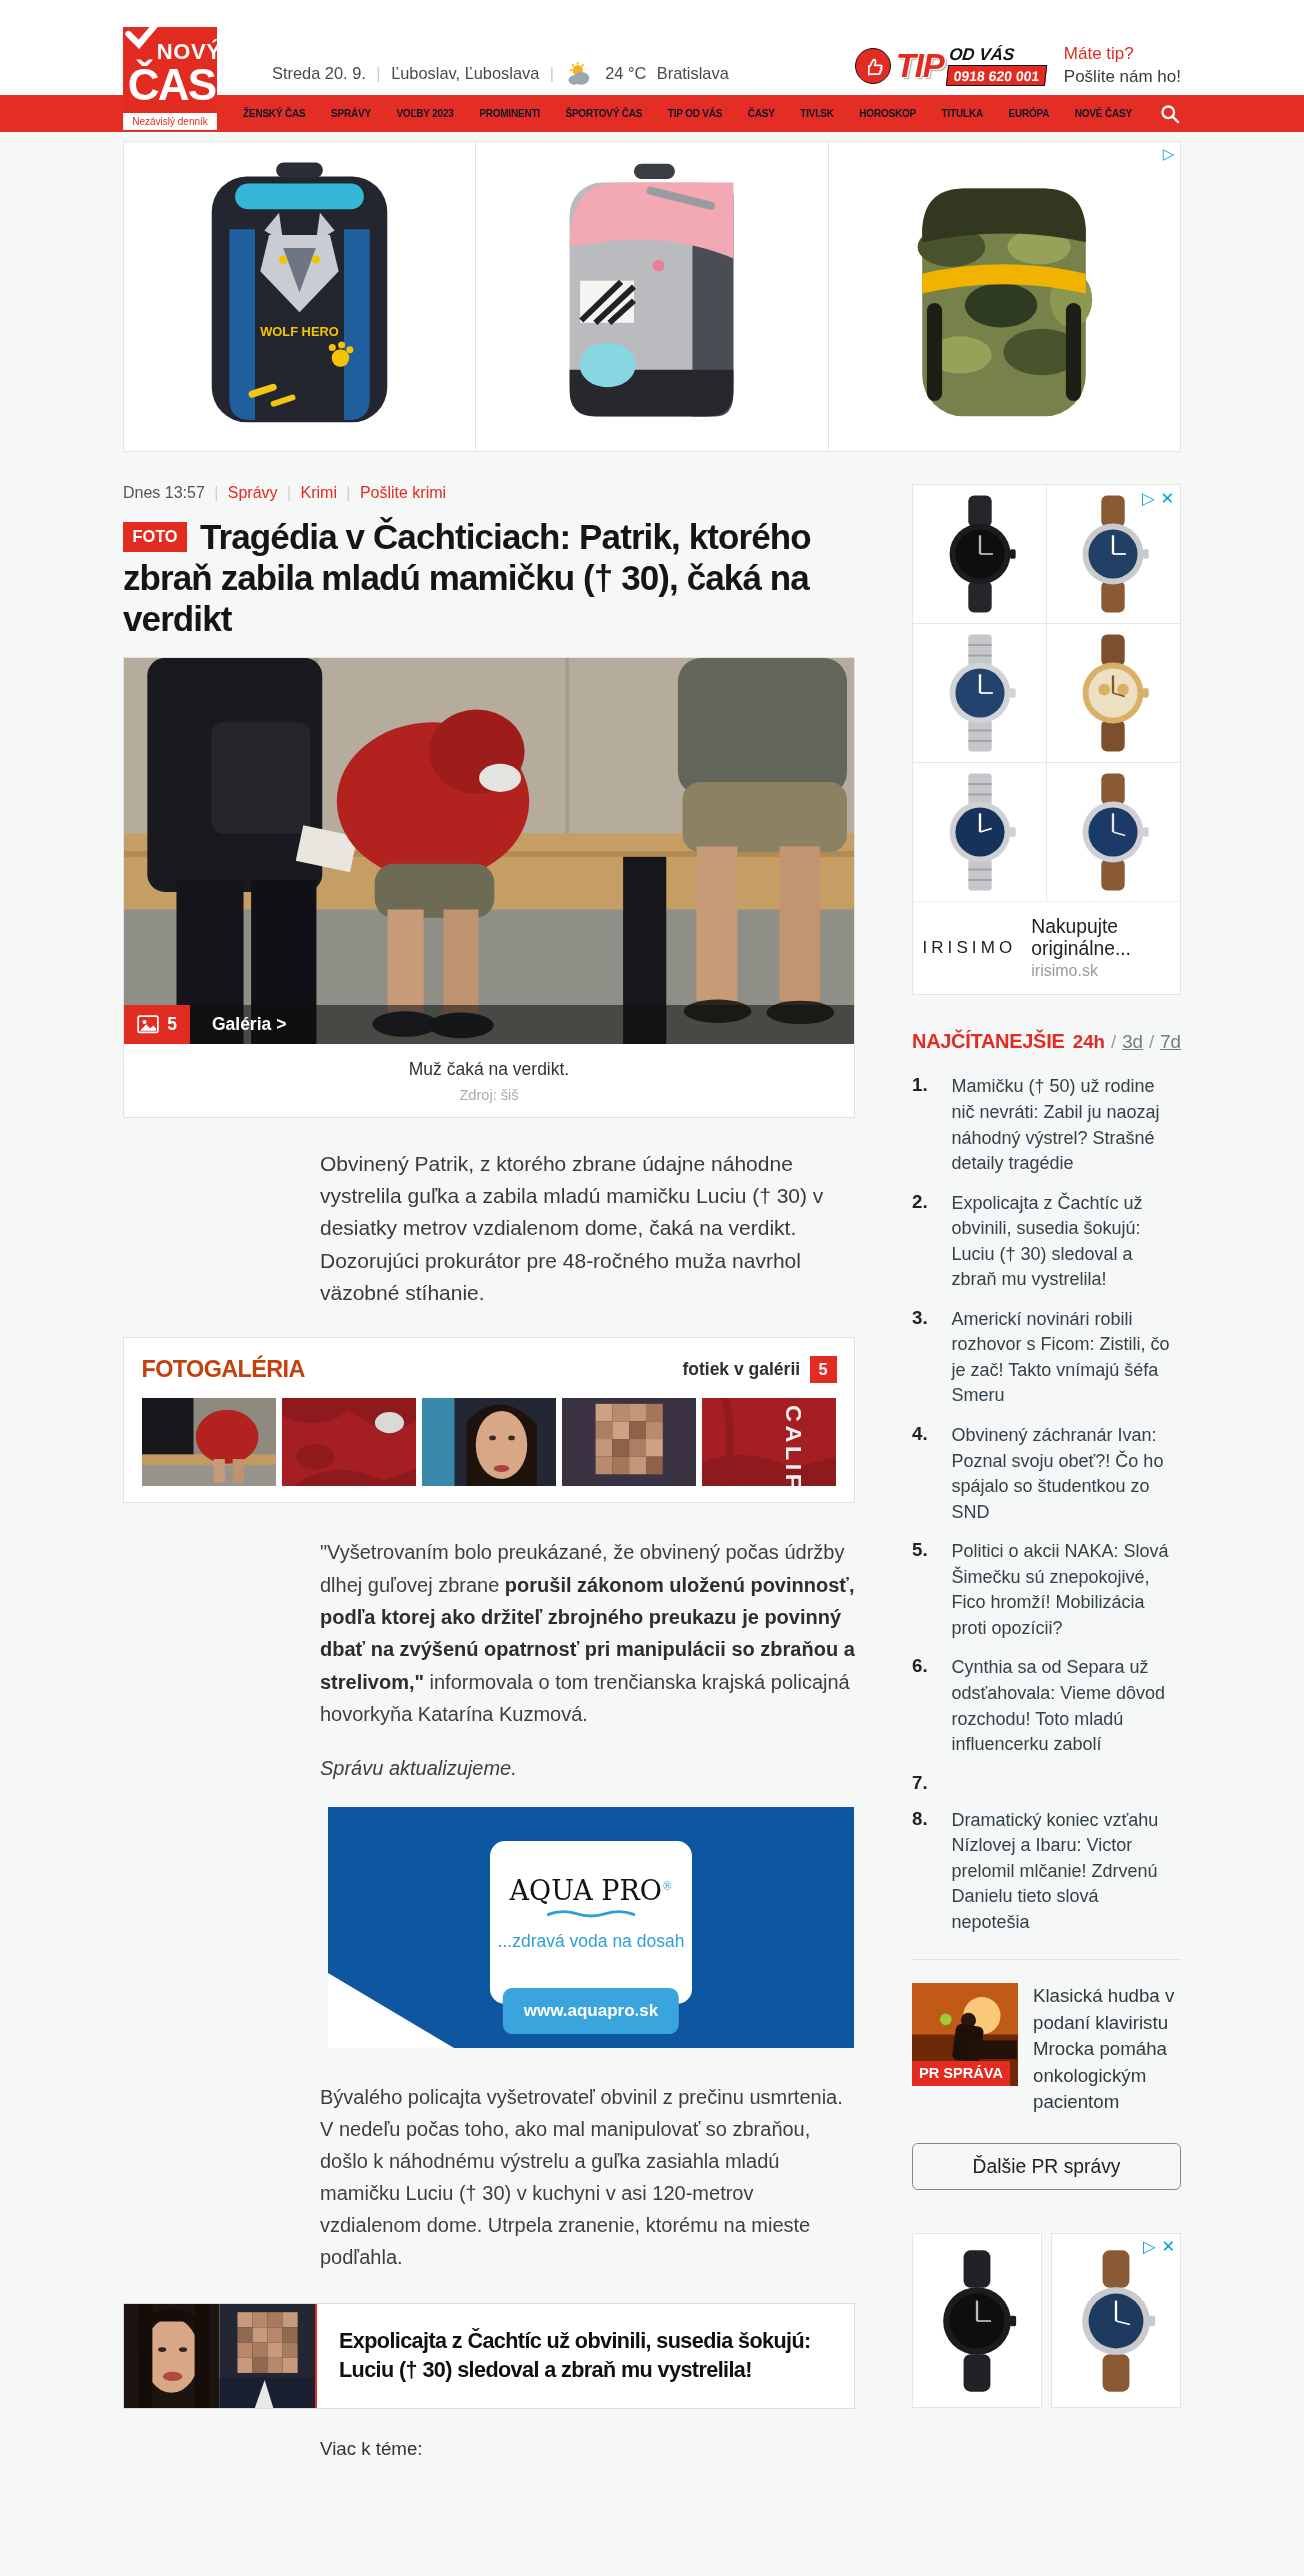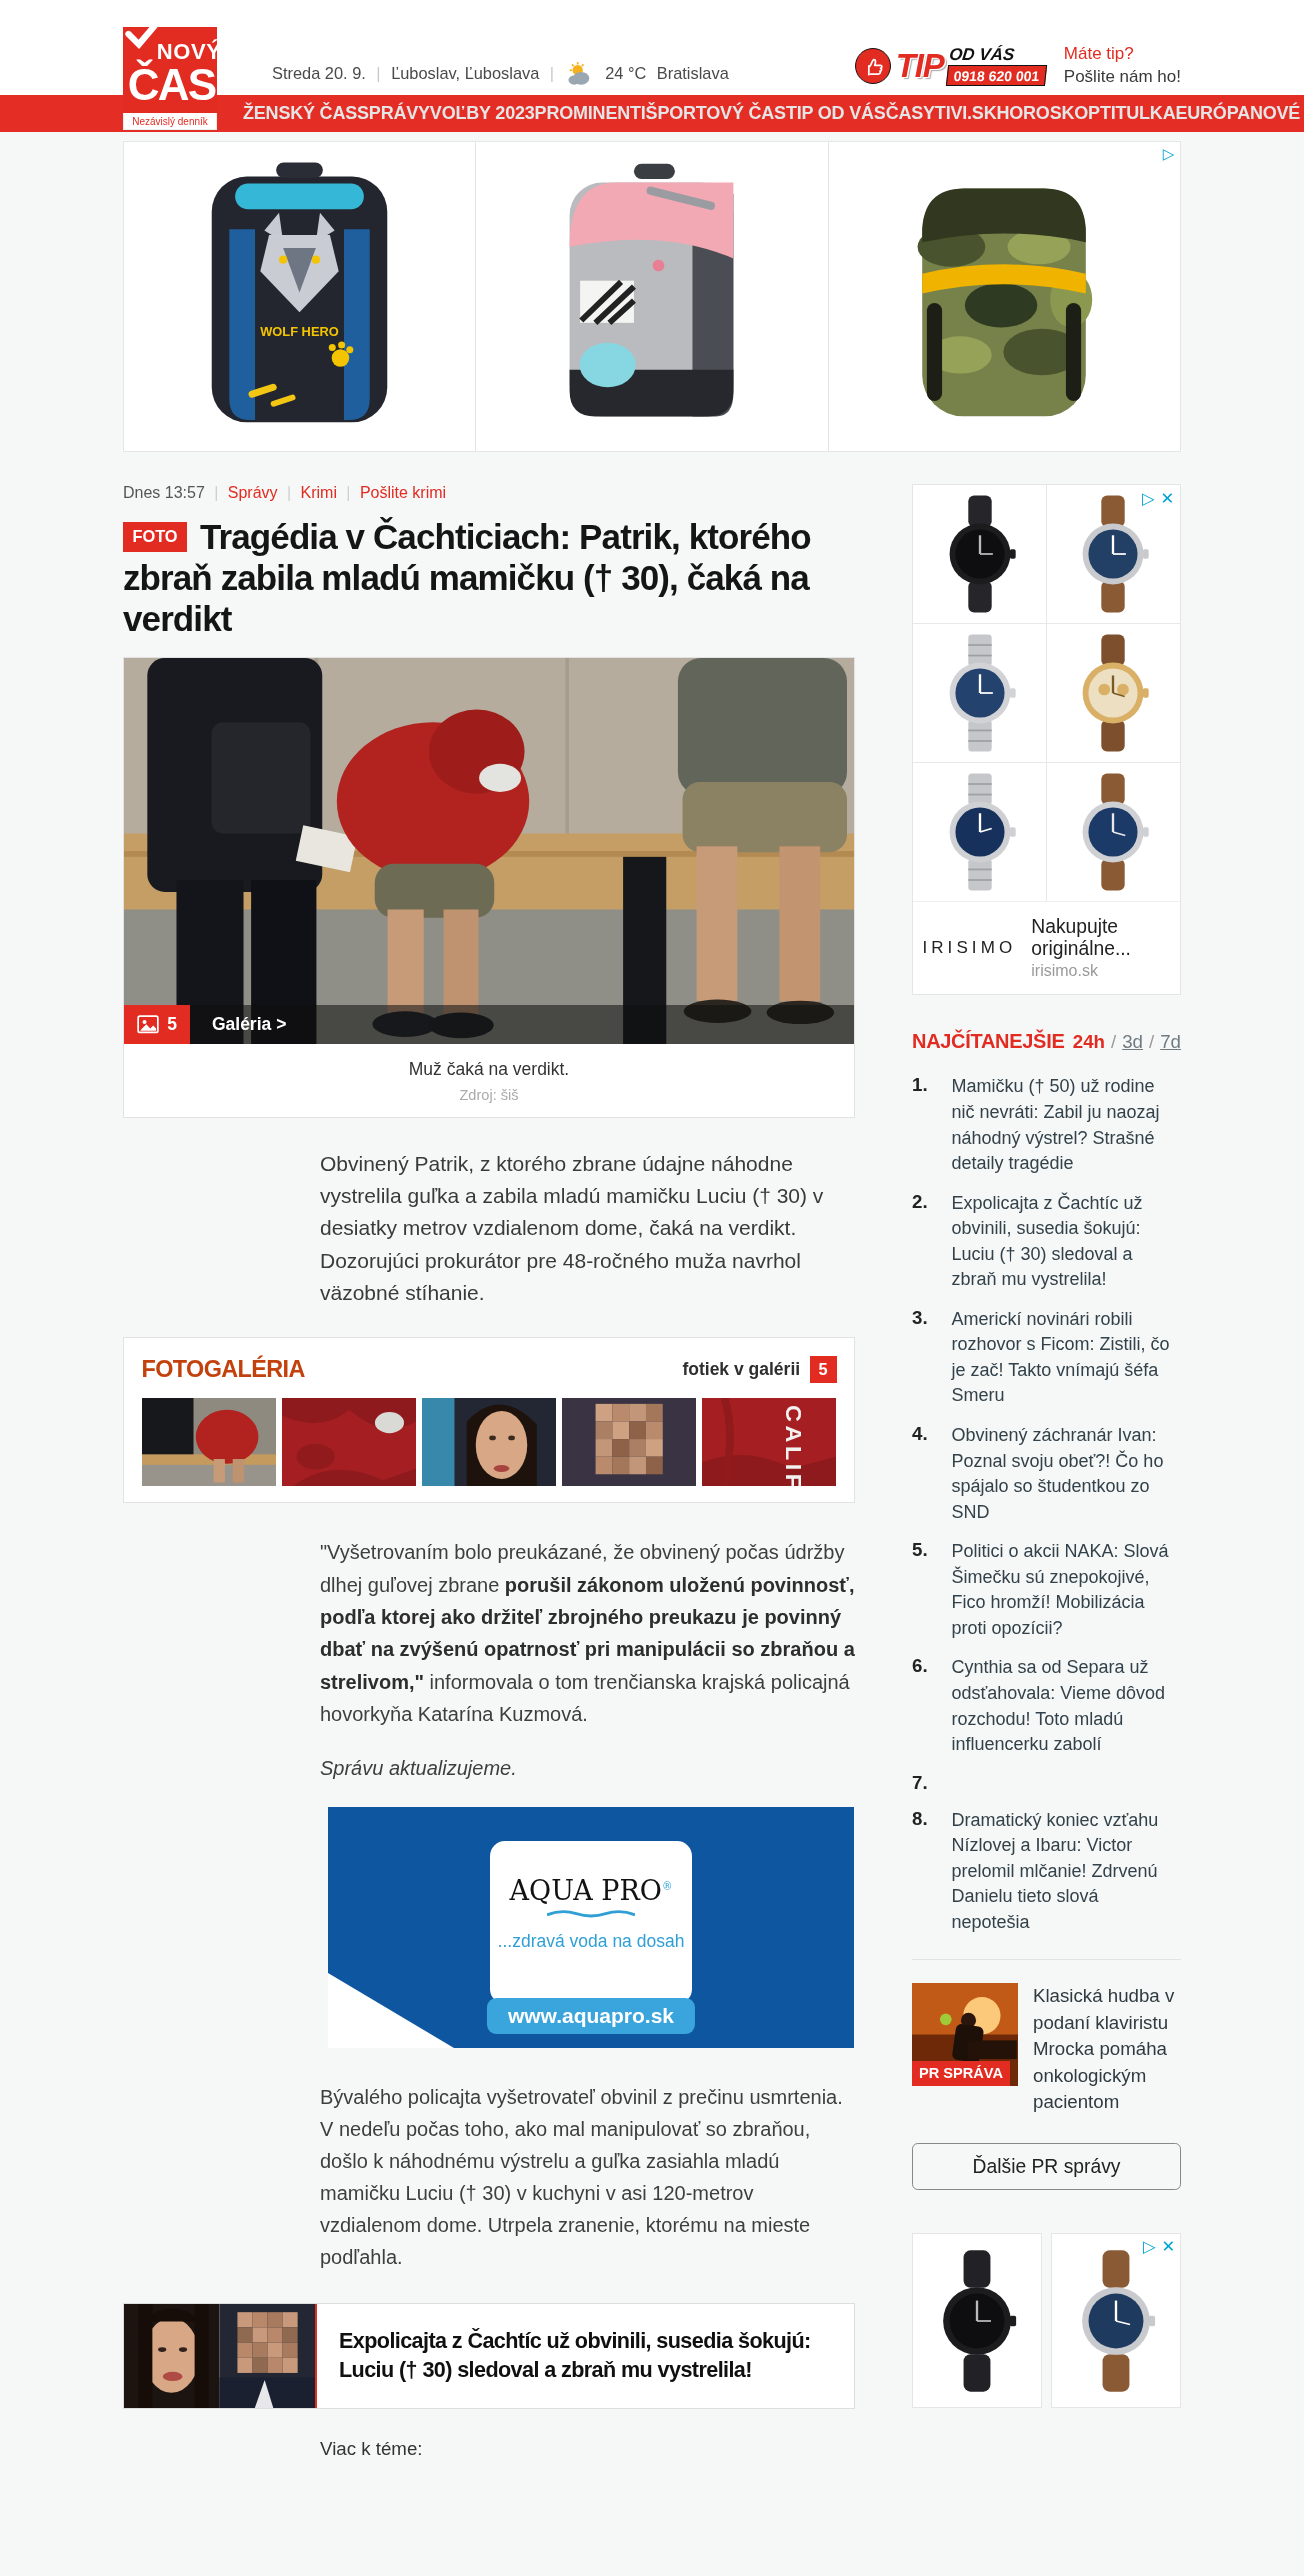--- a/index.html
+++ b/index.html
@@ -24,21 +24,21 @@
   .tip-word{font-size:33px;font-weight:bold;font-style:italic;color:#e22b21;letter-spacing:-1.2px;text-shadow:1.2px 1.2px 0 #fff,-1.2px -1.2px 0 #fff,2.3px 2.3px 1.2px rgba(0,0,0,.35)}
   .tip-right{display:flex;flex-direction:column;align-items:flex-start;transform:skewX(-6deg)}
   .tip-sub{font-size:17px;font-weight:bold;font-style:italic;color:#121212;line-height:1}
   .tip-phone{background:#e22b21;color:#fff;font-weight:bold;font-size:14px;padding:1.8px 5.8px;border:1.2px solid #121212;margin-top:1.8px}
   .tip-text{font-size:17px;line-height:1.35}
   .tip-q{color:#e22b21}
   .tip-cta{color:#3a3a3a}
   .navbar{background:#e42d25;height:37px}
   .nav-inner{width:1058px;margin:0 auto;padding-left:120px;height:100%;display:flex;align-items:center}
   .nav-items{display:flex;flex:1;justify-content:space-between;align-items:center;margin-right:27px}
-  .nav-item{color:#e5e5e5;font-weight:bold;font-size:18px;letter-spacing:-0.2px;white-space:nowrap;cursor:pointer}
+  .nav-item{color:#0f172a;font-weight:bold;font-size:10px;letter-spacing:-0.2px;white-space:nowrap;cursor:pointer}
   .search-btn{cursor:pointer}
 
   
   .top-ad{width:1058px;margin:9.4px auto 0;background:#fff;border:0.6px solid #e6e6e6;position:relative}
   .adchoices-corner{position:absolute;top:2.3px;right:5.8px;color:#00a4d3;font-size:15px;z-index:3;display:flex;gap:4.7px;cursor:pointer}
   .ad-panels{display:flex;height:309px}
   .ad-panel{flex:1;display:flex;align-items:center;justify-content:center;border-right:0.6px solid #e3e3e3;overflow:hidden}
   .ad-panel:last-child{border-right:none}
   .ad-caption{display:flex;align-items:center;gap:23.4px;padding:5.8px 17.5px 9.4px}
   .oxylogo{font-size:29px;font-weight:bold;font-style:italic;letter-spacing:-1.2px;white-space:nowrap;cursor:pointer}
@@ -98,21 +98,21 @@
   .quote b{color:#2d2d2d}
   .update-note{margin:26px 0 0 197px;width:535px;font-size:20px;font-style:italic;color:#3e3e3e}
 
   .aqua-ad{margin:27px 0 0 205px;width:526px;height:241px;background:#0e57a0;position:relative;overflow:hidden;cursor:pointer}
   .aqua-tri{position:absolute;left:0;bottom:0;width:0;height:0;border-bottom:75px solid #fff;border-right:126px solid transparent}
   .aqua-card{position:absolute;left:50%;top:34px;transform:translateX(-50%);width:202px;height:163px;background:#fff;border-radius:15px;text-align:center;padding-top:34px}
   .aqua-logo{font-family:"DejaVu Serif",serif;font-size:27px;color:#121212;letter-spacing:0;white-space:nowrap}
   .aqua-reg{color:#2f9fd6;font-size:10.5px;vertical-align:super}
   .aqua-wave{margin:3.5px auto 0;width:88px}
   .aqua-tagline{margin-top:13px;color:#2f9fd6;font-size:17.5px}
-  .aqua-btn{position:absolute;left:50%;bottom:14px;transform:translateX(-50%);background:#3aa5dc;color:#fff;font-weight:bold;font-size:21px;padding:6px 21px;border-radius:9.4px;white-space:nowrap;cursor:pointer}
+  .aqua-btn{position:absolute;left:50%;bottom:14px;transform:translateX(-50%);background:#3aa5dc;color:#fff;font-weight:bold;font-size:17px;padding:13px 21px;border-radius:9.4px;white-space:nowrap;cursor:pointer}
 
   .body2{margin:33px 0 0 197px;width:535px;font-size:20px;line-height:1.6;color:#3e3e3e}
 
   .related-box{margin-top:30px;background:#fff;border:0.6px solid #ddd;display:flex;align-items:stretch;cursor:pointer}
   .rel-thumb{width:193px;height:104px;flex:none;border-right:2.9px solid #e22b21;overflow:hidden}
   .rel-thumb svg{width:100%;height:100%}
   .rel-title{padding:14px 22px;font-size:21.6px;font-weight:bold;line-height:1.32;color:#101010;letter-spacing:-0.6px;align-self:center}
 
   .more-theme{margin:29px 0 0 197px;font-size:18.7px;color:#333}
 

